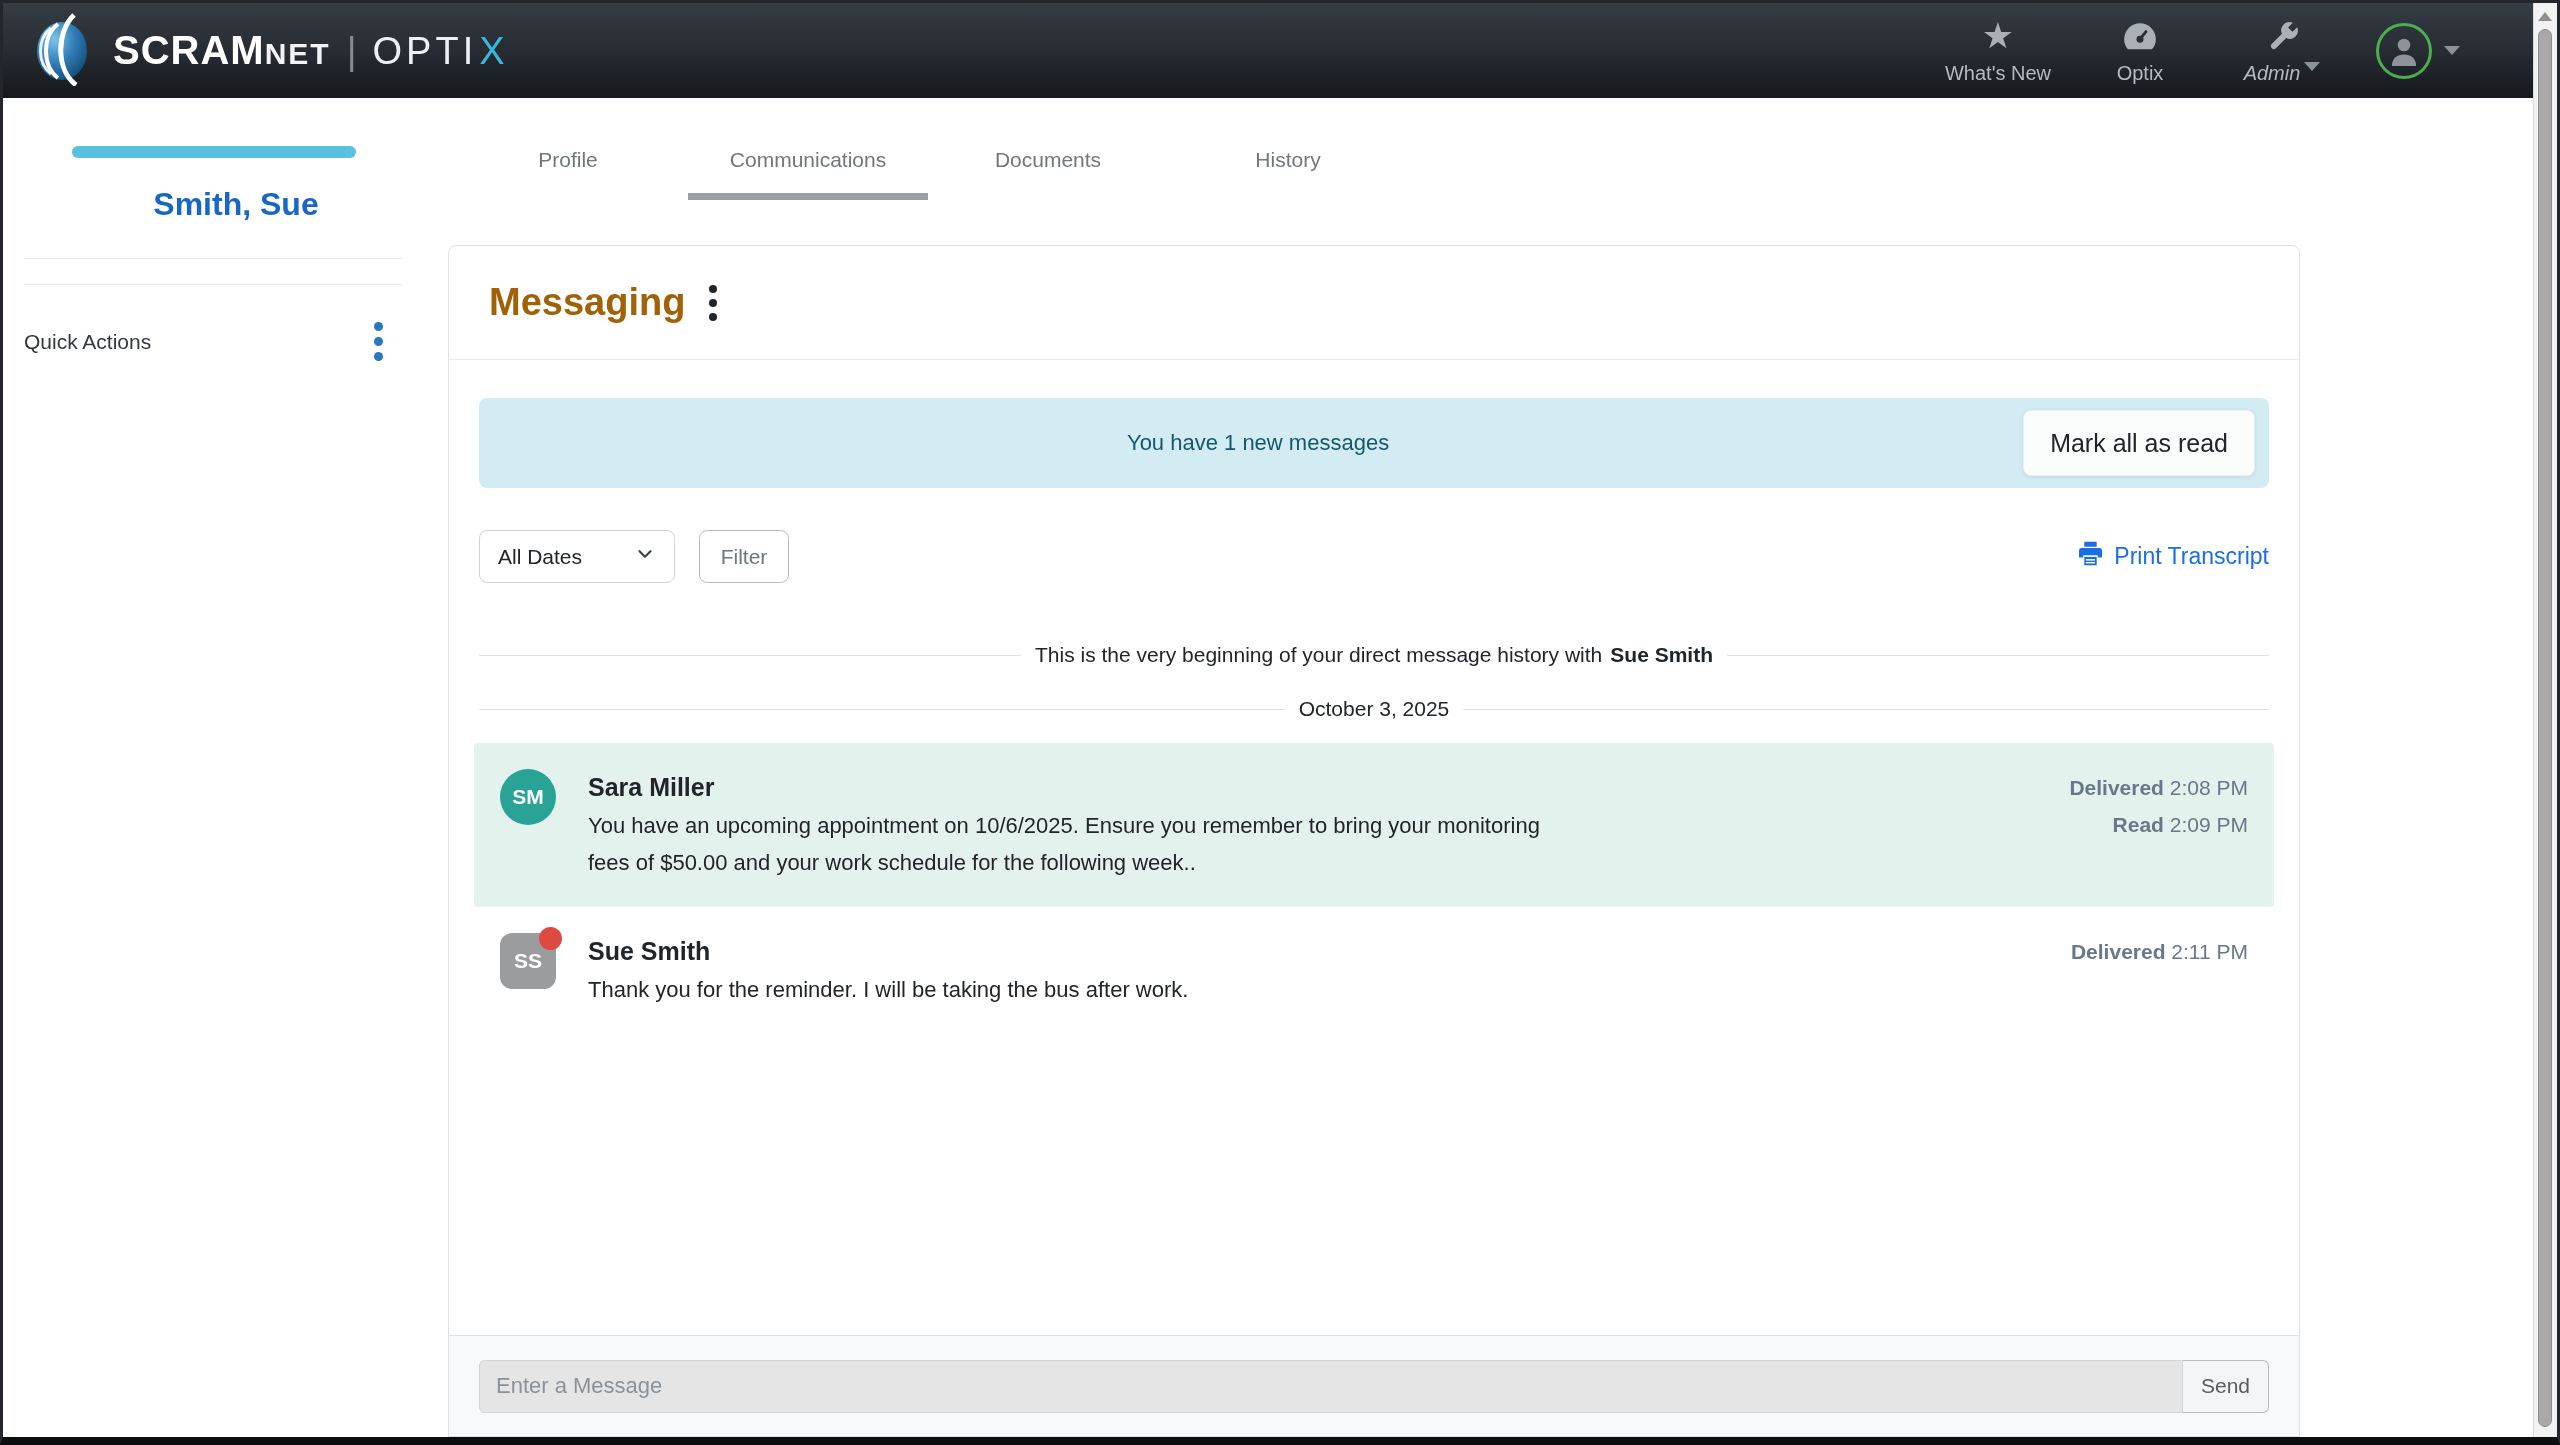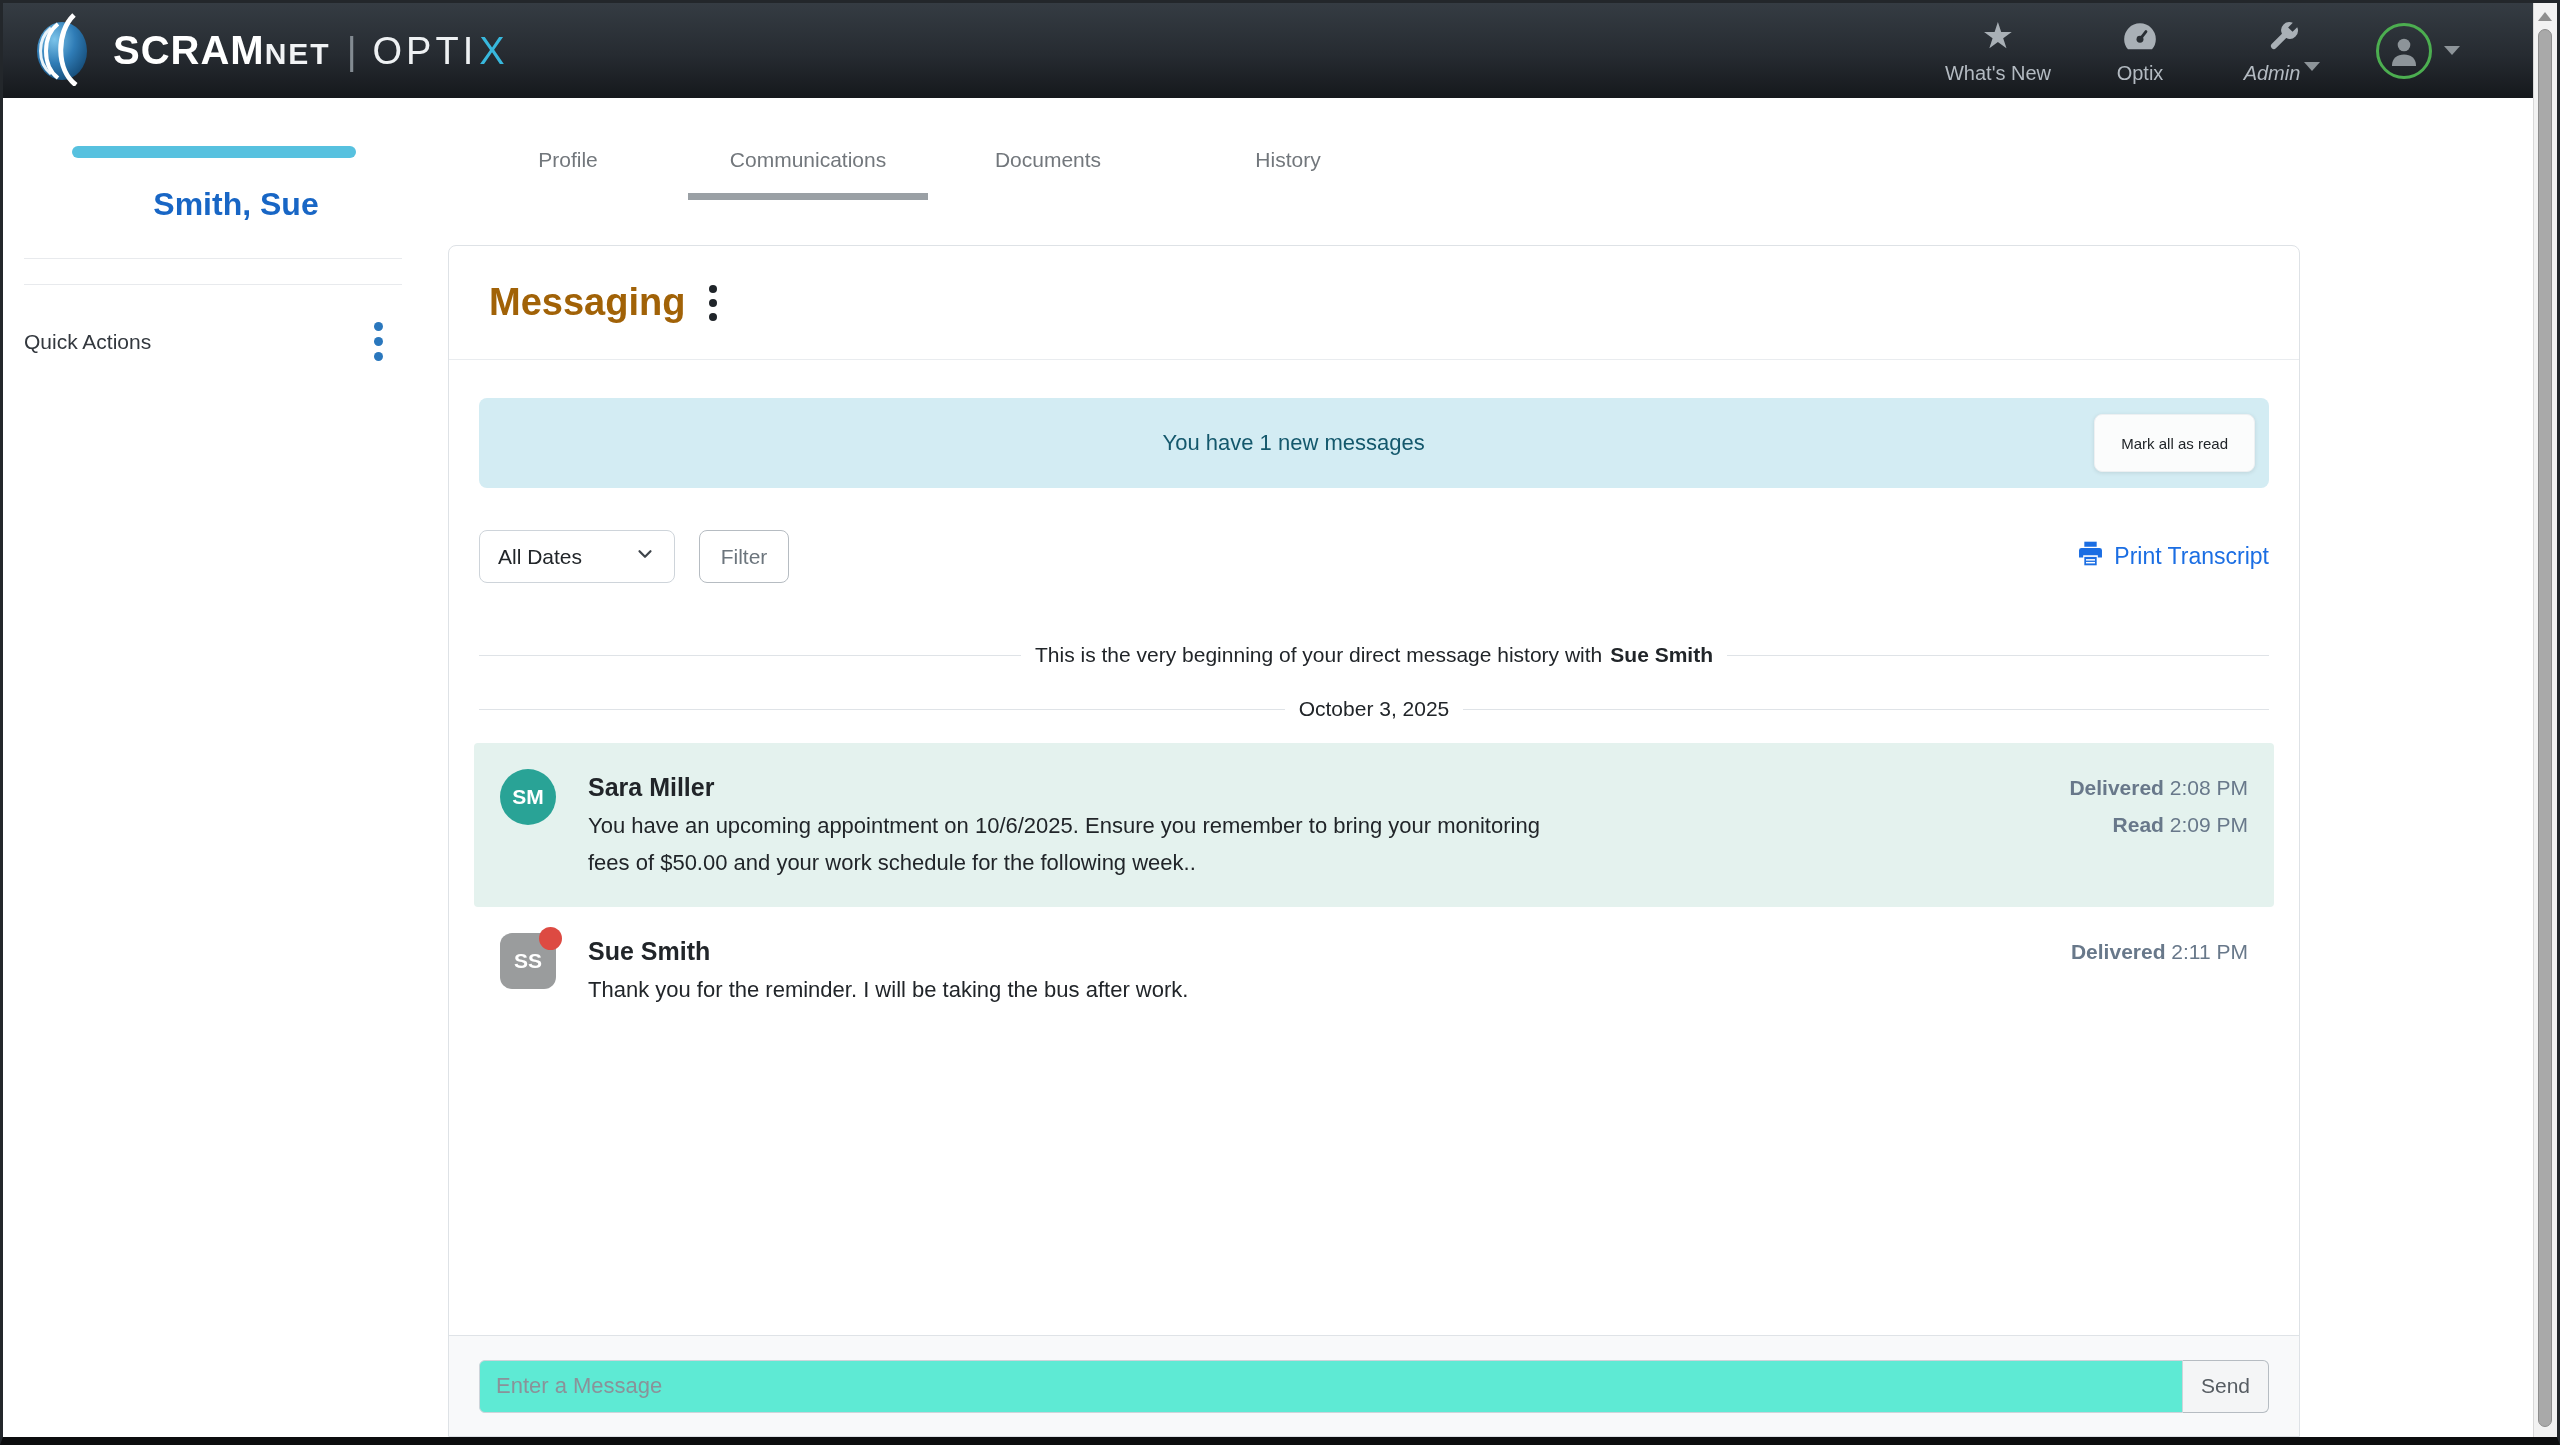--- a/index.html
+++ b/index.html
@@ -101,22 +101,22 @@
   .card-title { font-size:38px; font-weight:700; color:#a16207; }
   .title-dots { margin-left:20px; display:flex; flex-direction:column; gap:6px; padding:4px; cursor:pointer; }
   .title-dots span { width:8px; height:8px; border-radius:50%; background:#1f2429; }
 
   .banner {
     margin:38px 30px 0; height:90px; background:#d3ecf3; border-radius:8px;
     display:flex; align-items:center; padding:0 14px;
   }
   .banner-text { flex:1; text-align:center; font-size:22px; color:#14586c; }
   .mark-read-btn {
-    height:58px; padding:0 26px; background:#fbfcfc; border:1px solid #edf0f2; border-radius:8px;
-    font-size:15px; color:#212529; box-shadow:0 1px 4px rgba(0,0,0,0.10);
+    height:66px; padding:0 26px; background:#fbfcfc; border:1px solid #edf0f2; border-radius:8px;
+    font-size:25px; color:#212529; box-shadow:0 1px 4px rgba(0,0,0,0.10);
     font-family:"Liberation Sans", sans-serif; cursor:pointer;
   }
 
   .filter-row { margin:42px 30px 0; display:flex; align-items:center; }
   .date-select {
     width:196px; height:53px; border:1px solid #ced4da; border-radius:8px; background:#fff;
     display:flex; align-items:center; justify-content:space-between; padding:0 18px;
     font-size:21px; color:#212529; cursor:pointer;
   }
   .filter-btn {
@@ -150,21 +150,21 @@
   .msg-meta { flex:none; text-align:right; font-size:21px; color:#68788a; line-height:37px; white-space:nowrap; }
   .msg-meta b { font-weight:700; }
 
   .composer {
     position:absolute; left:0; right:0; bottom:0; height:101px;
     background:#f8f9fa; border-top:1px solid #dfe3e7;
     display:flex; align-items:center; padding:0 30px;
   }
   .composer-input {
     flex:1; height:53px; border:1px solid #ced4da; border-radius:6px 0 0 6px;
-    padding:2px 16px; font-size:22px; color:#495057; background:#5eead4; outline:none;
+    padding:2px 16px; font-size:22px; color:#495057; background:#e5e5e5; outline:none;
     font-family:"Liberation Sans", sans-serif;
   }
   .composer-input::placeholder { color:#8a9299; }
   .send-btn {
     width:86px; height:53px; border:1px solid #b6bcc2; border-left:none; border-radius:0 6px 6px 0;
     background:#f4f5f6; font-size:21px; color:#565c62; font-family:"Liberation Sans", sans-serif; cursor:pointer;
   }
 </style>
 </head>
 <body>

